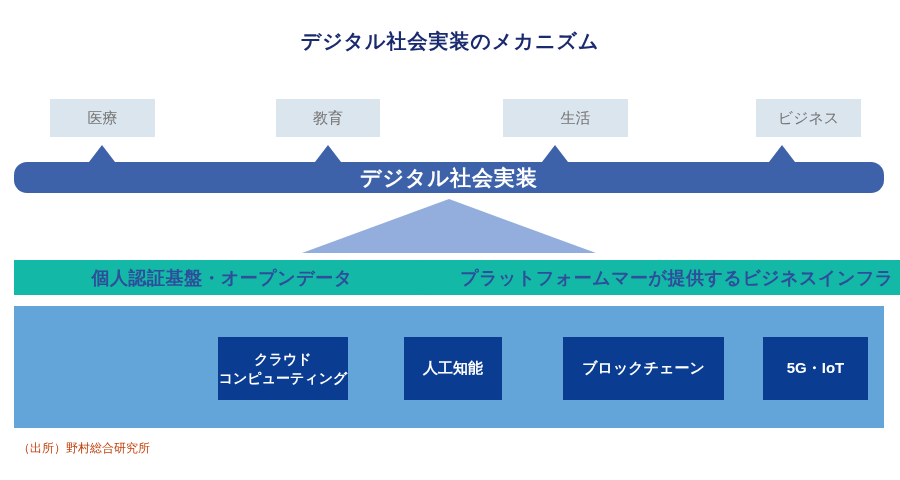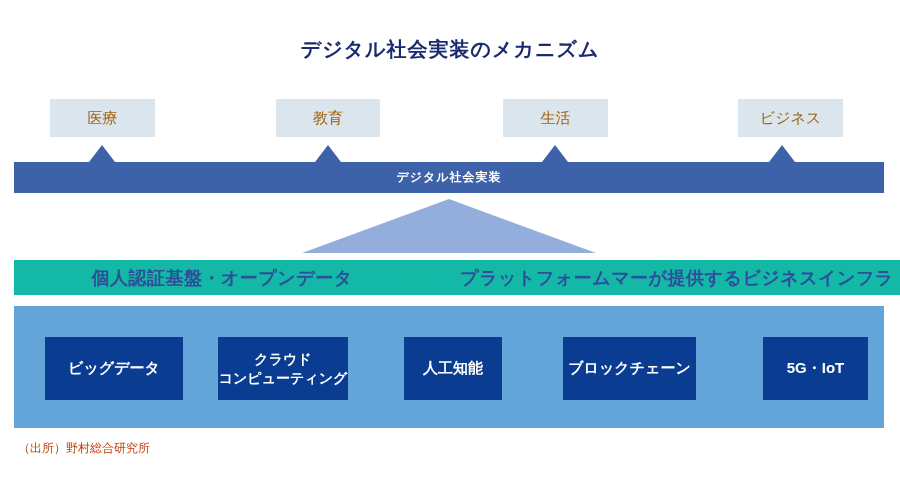--- a/index.html
+++ b/index.html
@@ -1,59 +1,59 @@
 <!DOCTYPE html>
 <html><head>
 <meta charset="utf-8">
 <style>
   html,body{margin:0;padding:0;background:#ffffff;}
   body{font-family:"Liberation Sans","DejaVu Sans",sans-serif;}
   .canvas{position:relative;width:900px;height:480px;background:#ffffff;overflow:hidden;}
 
-  .title{position:absolute;left:0;top:36px;width:900px;margin:0;text-align:center;
+  .title{position:absolute;left:0;top:28px;width:900px;margin:0;text-align:center;
          font-size:20px;font-weight:bold;color:#1a2a6e;letter-spacing:1px;}
 
-  .sector{position:absolute;top:99px;height:38px;background:#dbe5ee;color:#a16207;
+  .sector{position:absolute;top:99px;height:38px;background:#dbe5ee;color:#737373;
           display:flex;align-items:center;justify-content:center;font-size:15px;}
   .s0{left:50px;width:105px;}
   .s1{left:276px;width:104px;}
-  .s2{left:503px;width:105px;}
-  .s3{left:738px;width:105px;}
+  .s2{left:503px;width:105px;padding-left:20px;}
+  .s3{left:756px;width:105px;}
 
   .up-arrow{position:absolute;top:145px;width:0;height:0;
             border-left:13px solid transparent;border-right:13px solid transparent;
             border-bottom:17px solid #3d62a9;}
   .a0{left:89px;}
   .a1{left:315px;}
   .a2{left:542px;}
   .a3{left:769px;}
 
   .main-bar{position:absolute;left:14px;top:162px;width:870px;height:31px;background:#3d62a9;
             display:flex;align-items:center;justify-content:center;
-            color:#ffffff;font-size:12px;font-weight:bold;letter-spacing:1px;}
+            color:#ffffff;font-size:21px;font-weight:bold;letter-spacing:1px;border-radius:13px;}
 
   .big-triangle{position:absolute;left:302px;top:199px;width:0;height:0;
             border-left:147px solid transparent;border-right:147px solid transparent;
             border-bottom:54px solid #93aedd;}
 
   .foundation{position:absolute;top:260px;height:35px;background:#14b8a6;color:#2e4d9b;
             display:flex;align-items:center;justify-content:center;
             font-size:18px;font-weight:bold;letter-spacing:0.5px;}
   .f0{left:14px;width:416px;}
   .f1{left:414px;width:526px;border-radius:16px;}
 
   .platform{position:absolute;left:14px;top:306px;width:870px;height:122px;background:#63a5d9;}
 
   .tech{position:absolute;top:31px;height:63px;background:#0a3d91;color:#ffffff;
         display:flex;align-items:center;justify-content:center;text-align:center;
         font-size:15px;font-weight:bold;white-space:pre-line;line-height:1.35;}
   .t0{left:31px;width:138px;}
   .t1{left:204px;width:130px;font-size:14px;}
   .t2{left:390px;width:98px;}
-  .t3{left:549px;width:133px;}
+  .t3{left:549px;width:161px;}
   .t4{left:749px;width:105px;justify-content:center;}
 
   .source{position:absolute;left:18px;top:440px;font-size:12px;color:#c2410c;}
 </style>
 </head>
 <body>
 
 <div class="canvas">
 
   <h1 class="title">デジタル社会実装のメカニズム</h1>
@@ -83,23 +83,20 @@
   <div class="big-triangle"></div>
 
   <div class="foundation f0">
     <span>個人認証基盤・オープンデータ</span>
   </div>
   <div class="foundation f1">
     <span>プラットフォームマーが提供するビジネスインフラ</span>
   </div>
 
   <div class="platform">
-    <div class="tech t0">
-      <span>ビッグデータ</span>
-    </div>
     <div class="tech t1">
       <span>クラウド
 コンピューティング</span>
     </div>
     <div class="tech t2">
       <span>人工知能</span>
     </div>
     <div class="tech t3">
       <span>ブロックチェーン</span>
     </div>

